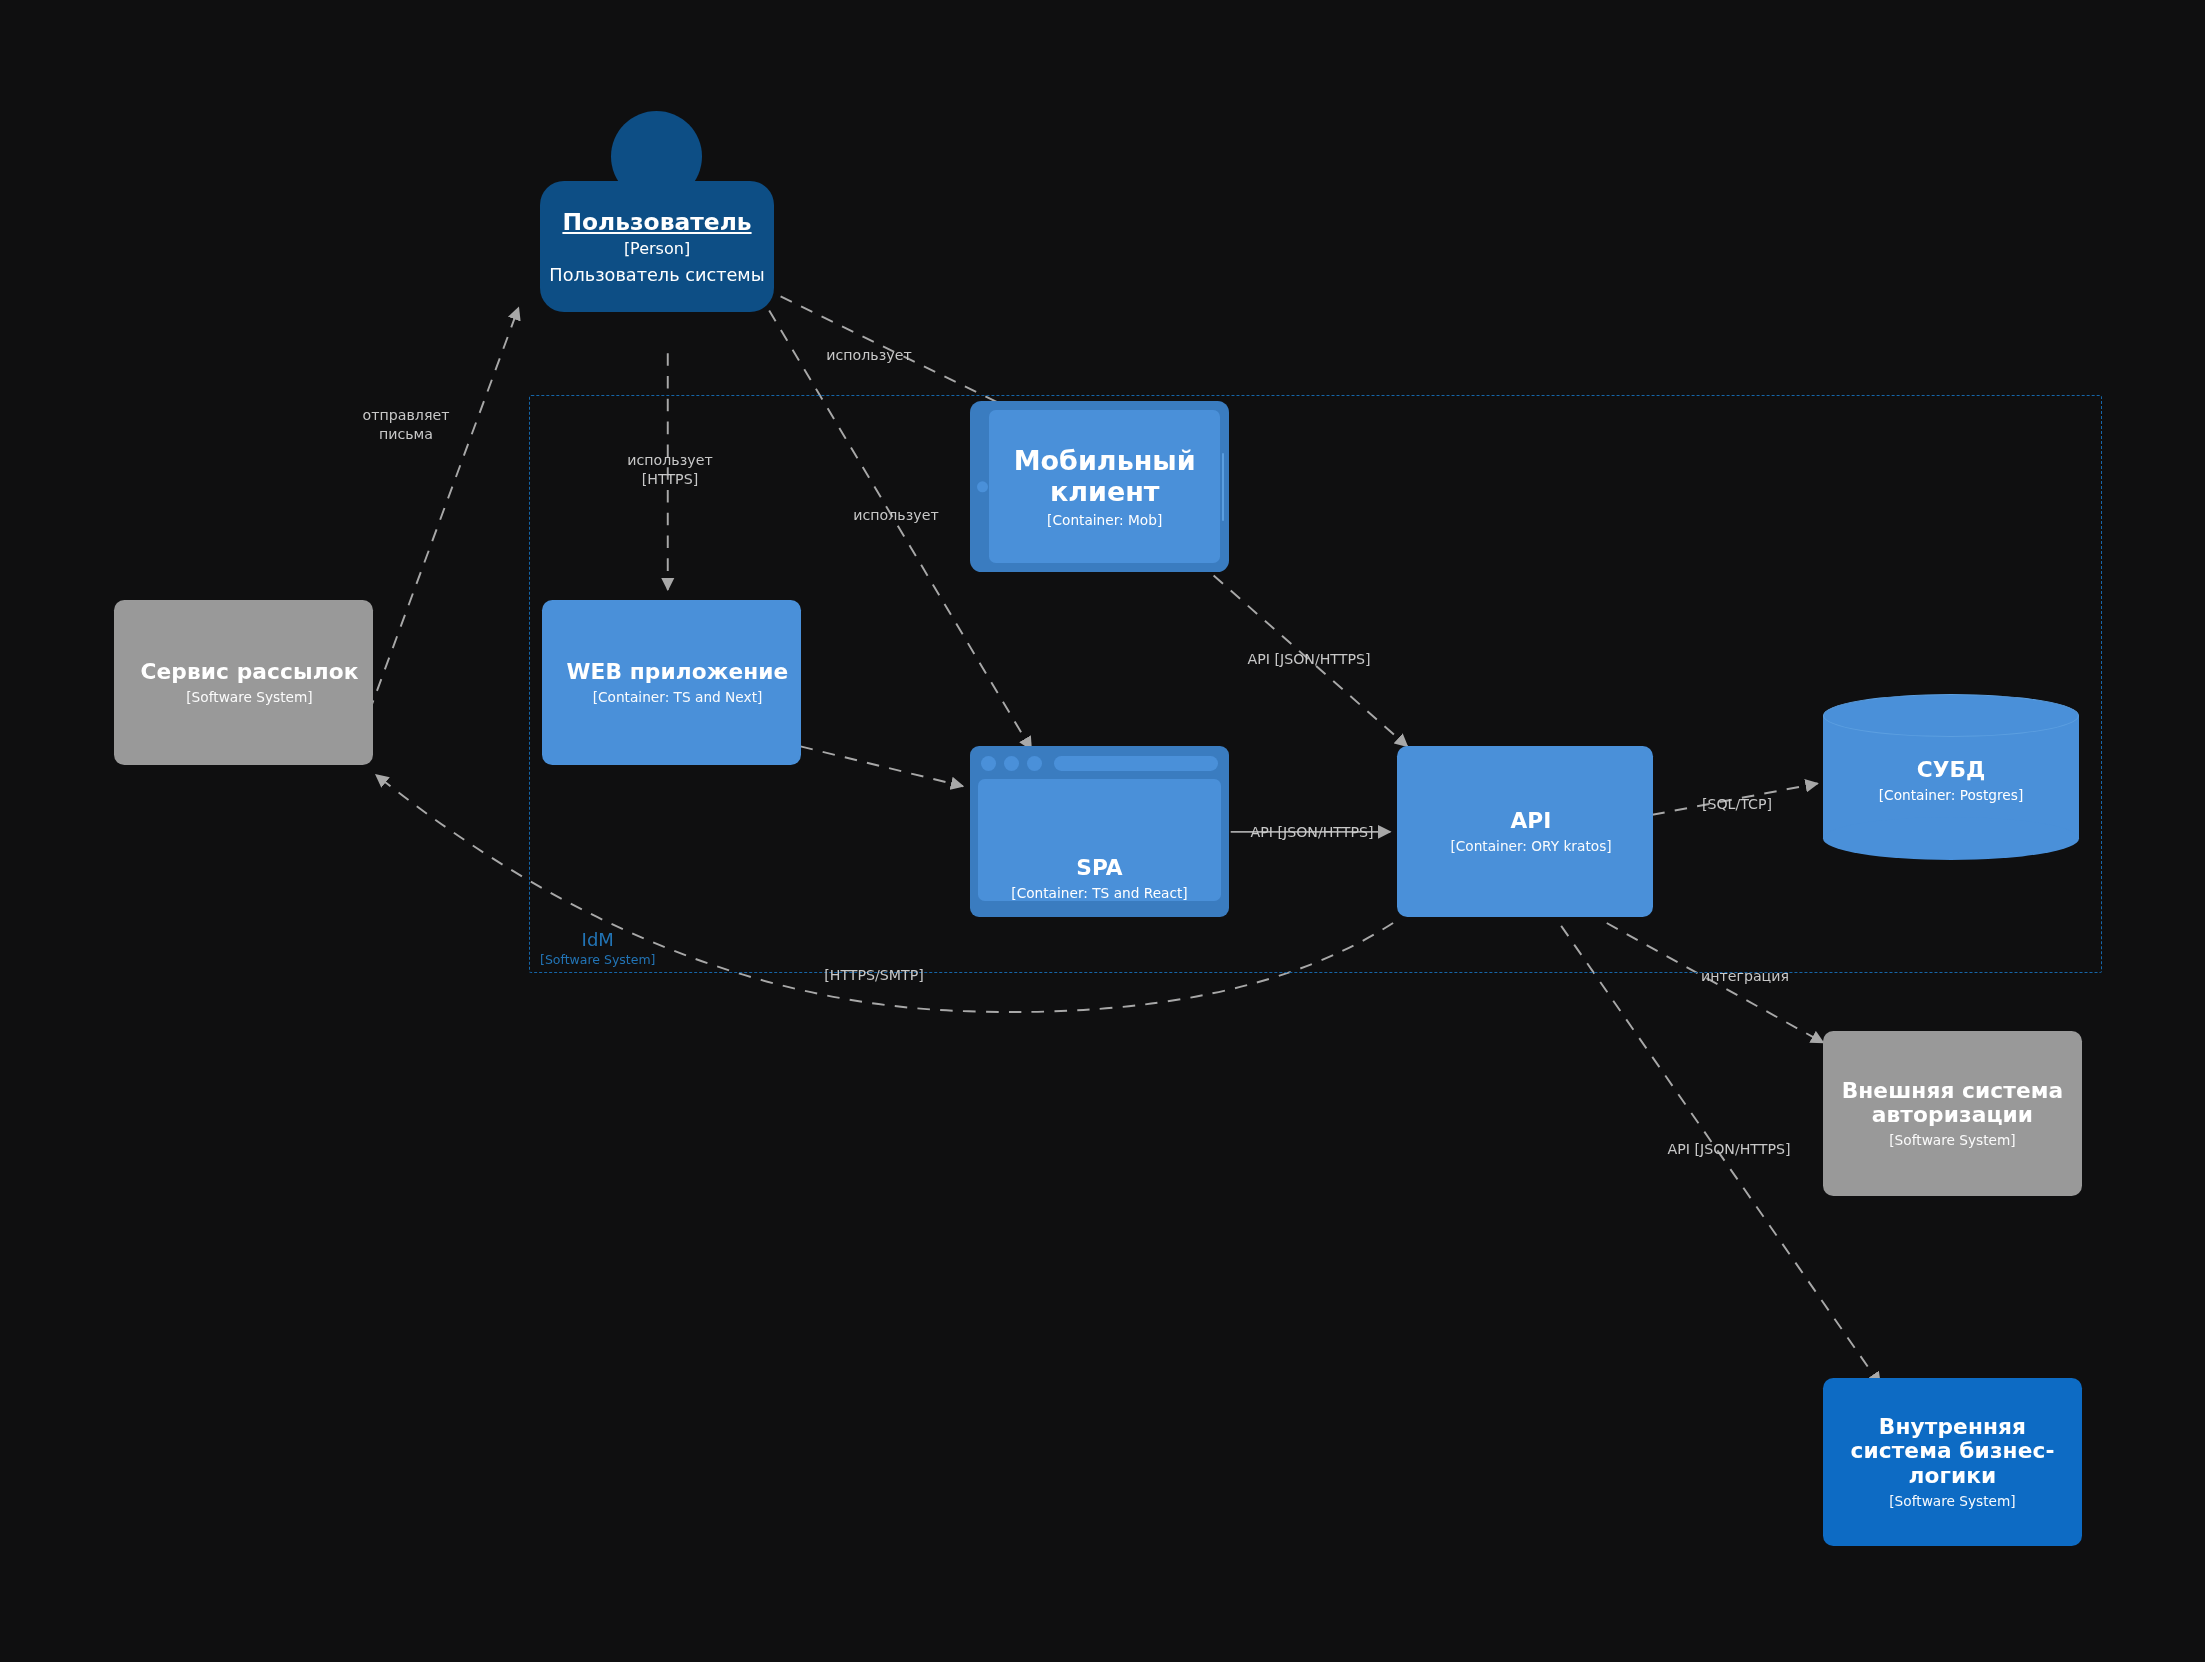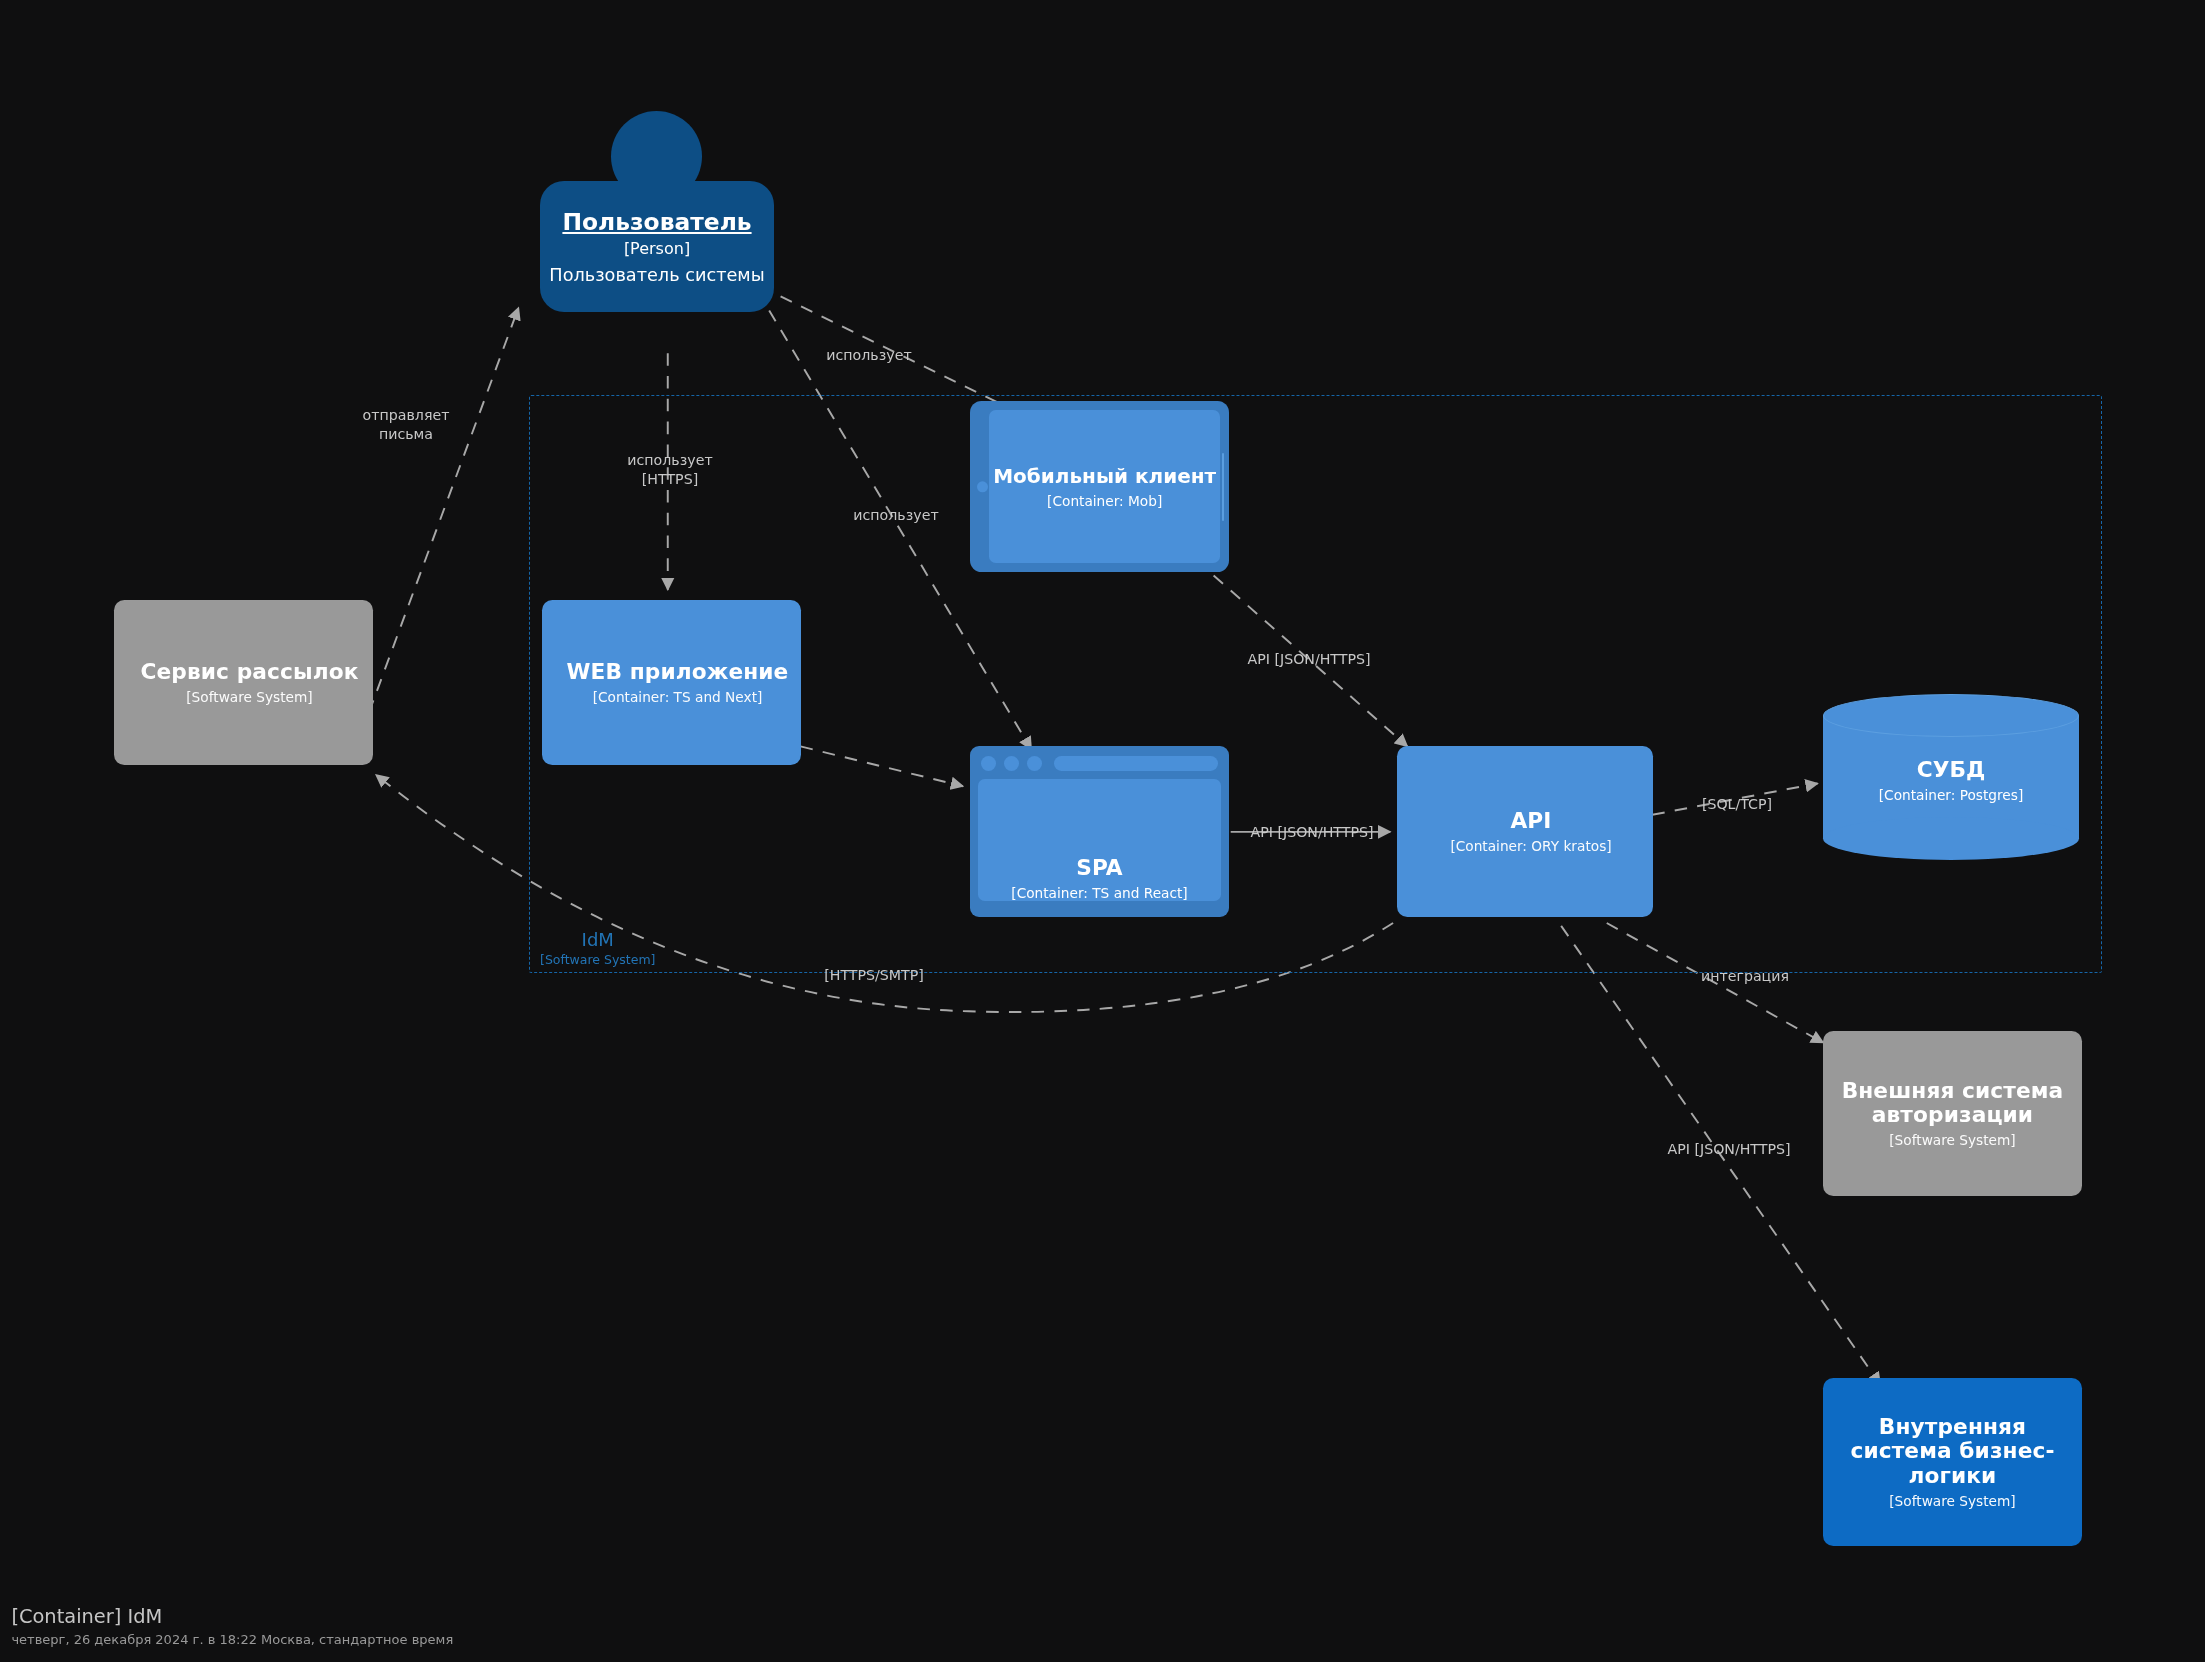--- a/index.html
+++ b/index.html
@@ -162,21 +162,21 @@
     width: 100%;
     height: 100%;
     border-radius: 6.8px;
     background: #4a90d9;
     display: flex;
     flex-direction: column;
     align-items: center;
     justify-content: center;
     text-align: center;
   }
-  .mobile-screen .title { font-size: 20px; font-weight: bold; }
+  .mobile-screen .title { font-size: 27px; font-weight: bold; }
   .mobile-screen .tech  { font-size: 13.7px; margin-top: 5.1px; }
   .mobile-sidebar {
     position: absolute;
     right: 4.6px;
     top: 50%;
     transform: translateY(-50%);
     width: 2.8px; height: 68px;
     border-radius: 1.7px;
     background: #5a9ee0;
   }
@@ -384,19 +384,15 @@
   <div class="edge-label" style="left:1312px; top:833px;">API [JSON/HTTPS]</div>
 
   <div class="edge-label" style="left:1737px; top:805px;">[SQL/TCP]</div>
 
   <div class="edge-label" style="left:874px; top:976px;">[HTTPS/SMTP]</div>
 
   <div class="edge-label" style="left:1745px; top:977px;">интеграция</div>
 
   <div class="edge-label" style="left:1729px; top:1150px;">API [JSON/HTTPS]</div>
 
-  <div class="footer">
-    <div class="ftitle">[Container] IdM</div>
-    <div class="fdate">четверг, 26 декабря 2024 г. в 18:22 Москва, стандартное время</div>
-  </div>
 
 </div>
 
 
 </body></html>

